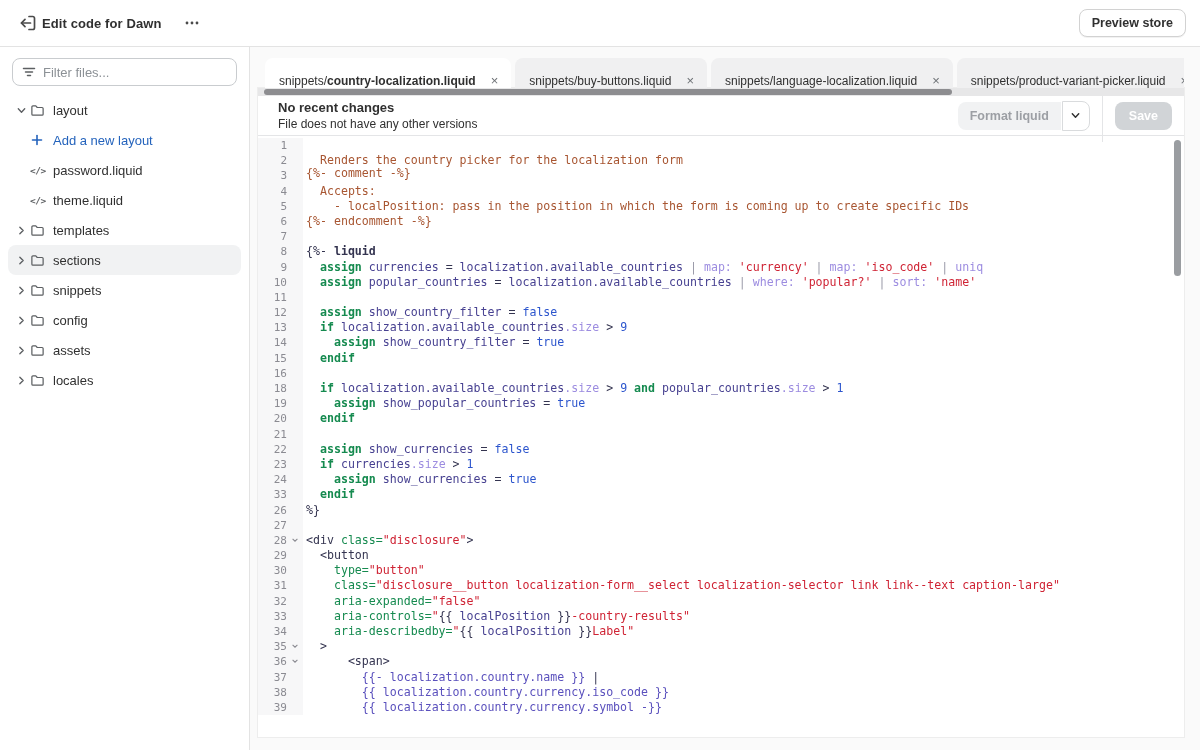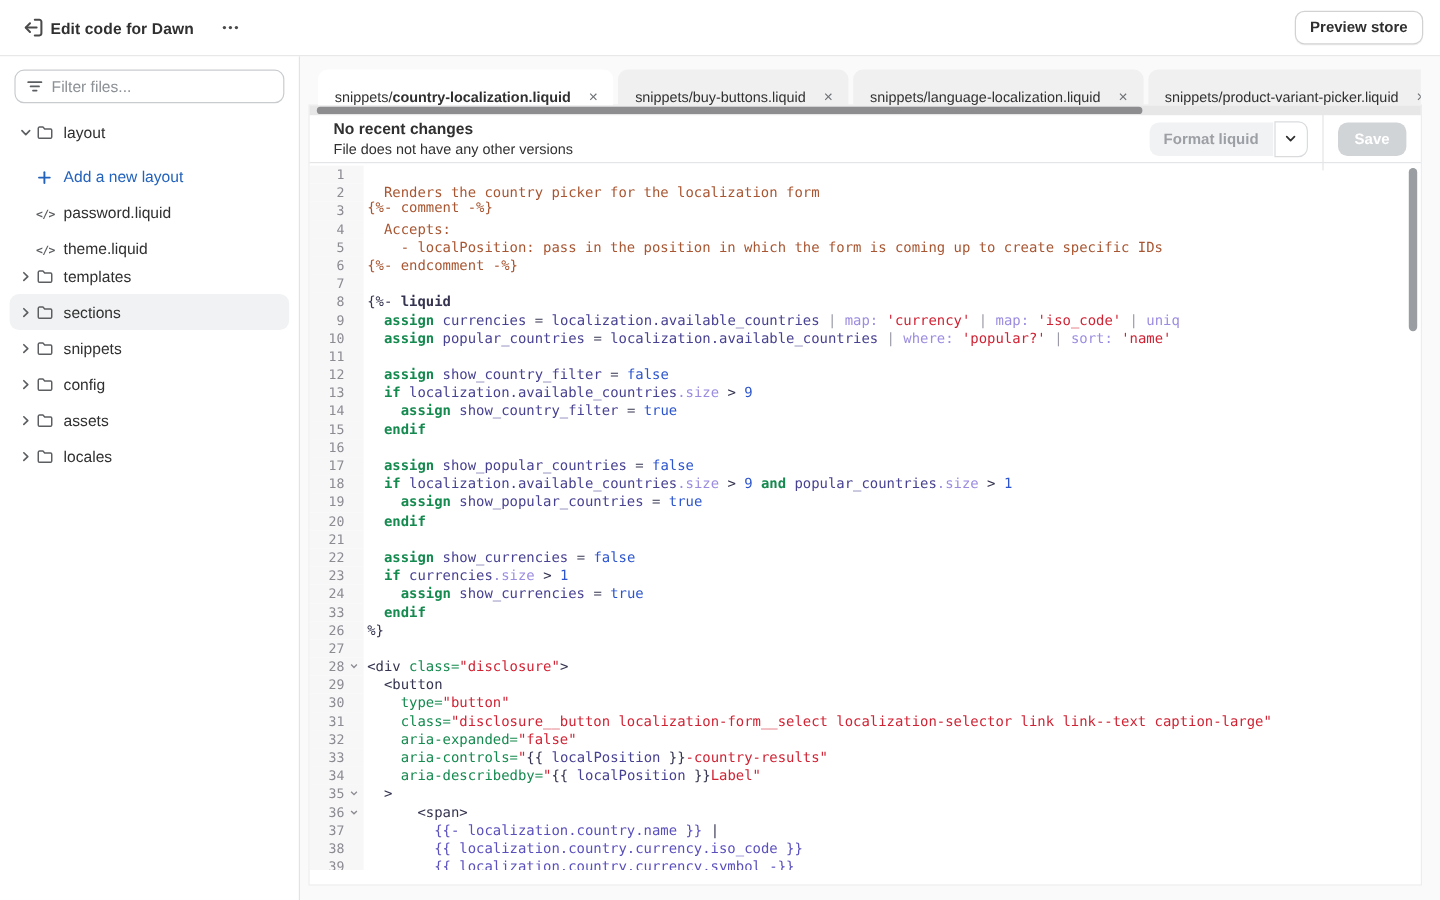--- a/index.html
+++ b/index.html
@@ -25,21 +25,21 @@
   .sidebar { width:250px; background:#fff; border-right:1px solid #e3e3e3; padding-top:11px; }
   .filter-box { margin:0 12px; height:28px; border:1px solid #c9cccf; border-radius:8px;
     display:flex; align-items:center; padding:0 9px; gap:7px; background:#fff; }
   .filter-box input { border:none; outline:none; flex:1; font-size:13px;
     font-family:"Liberation Sans","DejaVu Sans",sans-serif; color:#303030; background:transparent; }
   .filter-box input::placeholder { color:#8c9196; }
   .tree { margin-top:9px; }
   .tree-row { height:30px; display:flex; align-items:center; margin:0 8px; border-radius:8px;
     padding-left:4px; font-size:13px; cursor:pointer; }
   .tree-row.hl { background:#f1f2f3; }
-  .tree-row.d1 { padding-left:22px;align-items:flex-end; }
+  .tree-row.d1 { padding-left:22px; }
   .chev { width:18px; display:flex; align-items:center; justify-content:center; }
   .t-icon { width:23px; display:flex; align-items:center; }
   .t-icon.codeic { font-family:"DejaVu Sans Mono","Liberation Mono",monospace; font-size:9.5px;
     font-weight:700; color:#5c5f62; letter-spacing:-.5px; }
   .t-label { color:#303030; }
   .t-label.act { color:#2463bc; }
   .plus { color:#2463bc; font-size:16px; font-weight:500; }
 
   
   .main { flex:1; background:#fafafa; padding-left:8px; }
@@ -297,21 +297,20 @@
             <div class="erow"><div class="gut"><span class="gnum">7</span><span class="gfold"></span></div><div class="codeline"></div></div>
             <div class="erow"><div class="gut"><span class="gnum">8</span><span class="gfold"></span></div><div class="codeline"><span class="c-pl">{%- </span><span class="c-bd">liquid</span></div></div>
             <div class="erow"><div class="gut"><span class="gnum">9</span><span class="gfold"></span></div><div class="codeline"><span class="c-pl">  </span><span class="c-kw">assign</span><span class="c-vr"> currencies </span><span class="c-pl">= </span><span class="c-vr">localization.available_countries</span><span class="c-pp"> | </span><span class="c-at">map:</span><span class="c-pl"> </span><span class="c-st">'currency'</span><span class="c-pp"> | </span><span class="c-at">map:</span><span class="c-pl"> </span><span class="c-st">'iso_code'</span><span class="c-pp"> | </span><span class="c-at">uniq</span></div></div>
             <div class="erow"><div class="gut"><span class="gnum">10</span><span class="gfold"></span></div><div class="codeline"><span class="c-pl">  </span><span class="c-kw">assign</span><span class="c-vr"> popular_countries </span><span class="c-pl">= </span><span class="c-vr">localization.available_countries</span><span class="c-pp"> | </span><span class="c-at">where:</span><span class="c-pl"> </span><span class="c-st">'popular?'</span><span class="c-pp"> | </span><span class="c-at">sort:</span><span class="c-pl"> </span><span class="c-st">'name'</span></div></div>
             <div class="erow"><div class="gut"><span class="gnum">11</span><span class="gfold"></span></div><div class="codeline"></div></div>
             <div class="erow"><div class="gut"><span class="gnum">12</span><span class="gfold"></span></div><div class="codeline"><span class="c-pl">  </span><span class="c-kw">assign</span><span class="c-vr"> show_country_filter </span><span class="c-pl">= </span><span class="c-nm">false</span></div></div>
             <div class="erow"><div class="gut"><span class="gnum">13</span><span class="gfold"></span></div><div class="codeline"><span class="c-pl">  </span><span class="c-kw">if</span><span class="c-vr"> localization.available_countries</span><span class="c-at">.size</span><span class="c-pl"> &gt; </span><span class="c-nm">9</span></div></div>
             <div class="erow"><div class="gut"><span class="gnum">14</span><span class="gfold"></span></div><div class="codeline"><span class="c-pl">    </span><span class="c-kw">assign</span><span class="c-vr"> show_country_filter </span><span class="c-pl">= </span><span class="c-nm">true</span></div></div>
             <div class="erow"><div class="gut"><span class="gnum">15</span><span class="gfold"></span></div><div class="codeline"><span class="c-pl">  </span><span class="c-kw">endif</span></div></div>
             <div class="erow"><div class="gut"><span class="gnum">16</span><span class="gfold"></span></div><div class="codeline"></div></div>
-            <div class="erow"><div class="gut"><span class="gnum">17</span><span class="gfold"></span></div><div class="codeline"><span class="c-pl">  </span><span class="c-kw">assign</span><span class="c-vr"> show_popular_countries </span><span class="c-pl">= </span><span class="c-nm">false</span></div></div>
             <div class="erow"><div class="gut"><span class="gnum">18</span><span class="gfold"></span></div><div class="codeline"><span class="c-pl">  </span><span class="c-kw">if</span><span class="c-vr"> localization.available_countries</span><span class="c-at">.size</span><span class="c-pl"> &gt; </span><span class="c-nm">9</span><span class="c-pl"> </span><span class="c-kw">and</span><span class="c-vr"> popular_countries</span><span class="c-at">.size</span><span class="c-pl"> &gt; </span><span class="c-nm">1</span></div></div>
             <div class="erow"><div class="gut"><span class="gnum">19</span><span class="gfold"></span></div><div class="codeline"><span class="c-pl">    </span><span class="c-kw">assign</span><span class="c-vr"> show_popular_countries </span><span class="c-pl">= </span><span class="c-nm">true</span></div></div>
             <div class="erow"><div class="gut"><span class="gnum">20</span><span class="gfold"></span></div><div class="codeline"><span class="c-pl">  </span><span class="c-kw">endif</span></div></div>
             <div class="erow"><div class="gut"><span class="gnum">21</span><span class="gfold"></span></div><div class="codeline"></div></div>
             <div class="erow"><div class="gut"><span class="gnum">22</span><span class="gfold"></span></div><div class="codeline"><span class="c-pl">  </span><span class="c-kw">assign</span><span class="c-vr"> show_currencies </span><span class="c-pl">= </span><span class="c-nm">false</span></div></div>
             <div class="erow"><div class="gut"><span class="gnum">23</span><span class="gfold"></span></div><div class="codeline"><span class="c-pl">  </span><span class="c-kw">if</span><span class="c-vr"> currencies</span><span class="c-at">.size</span><span class="c-pl"> &gt; </span><span class="c-nm">1</span></div></div>
             <div class="erow"><div class="gut"><span class="gnum">24</span><span class="gfold"></span></div><div class="codeline"><span class="c-pl">    </span><span class="c-kw">assign</span><span class="c-vr"> show_currencies </span><span class="c-pl">= </span><span class="c-nm">true</span></div></div>
             <div class="erow"><div class="gut"><span class="gnum">33</span><span class="gfold"></span></div><div class="codeline"><span class="c-pl">  </span><span class="c-kw">endif</span></div></div>
             <div class="erow"><div class="gut"><span class="gnum">26</span><span class="gfold"></span></div><div class="codeline"><span class="c-pl">%}</span></div></div>
             <div class="erow"><div class="gut"><span class="gnum">27</span><span class="gfold"></span></div><div class="codeline"></div></div>

